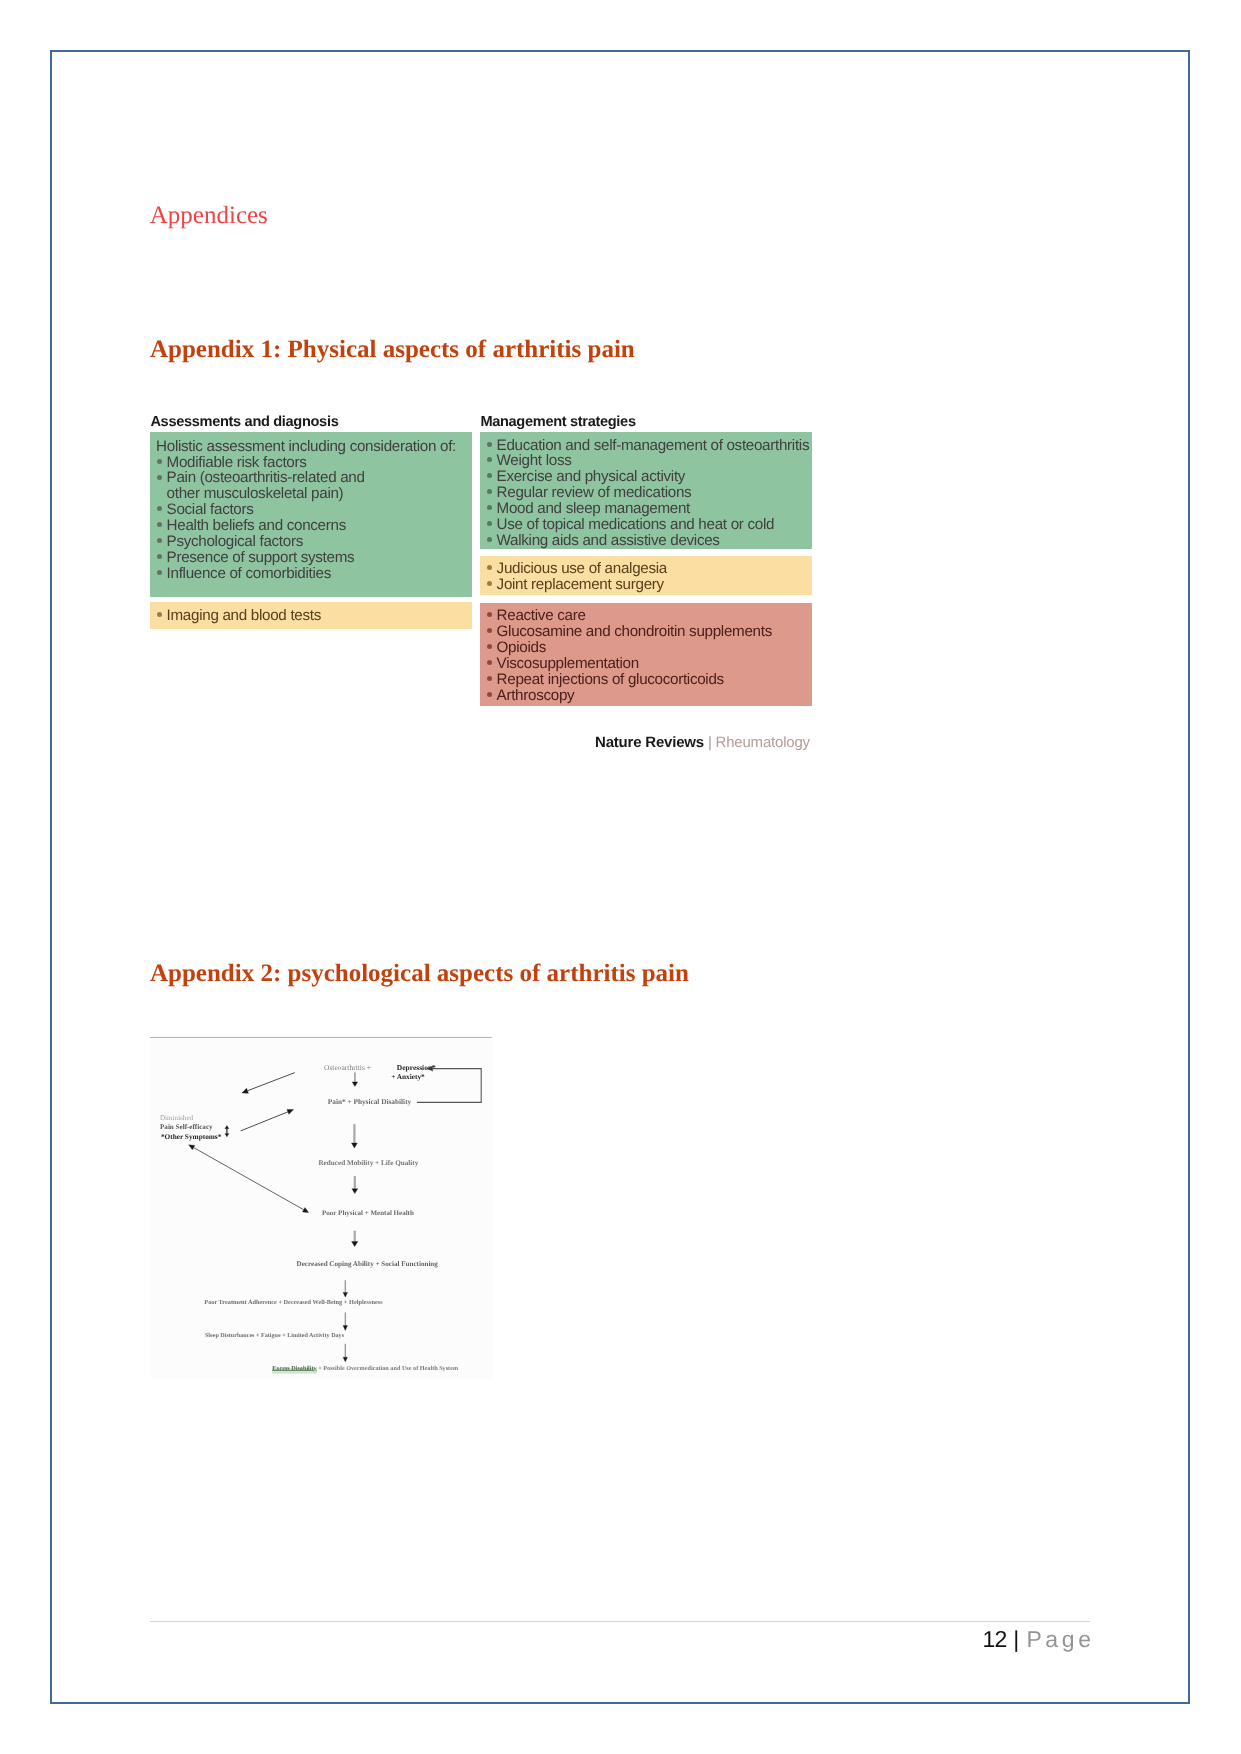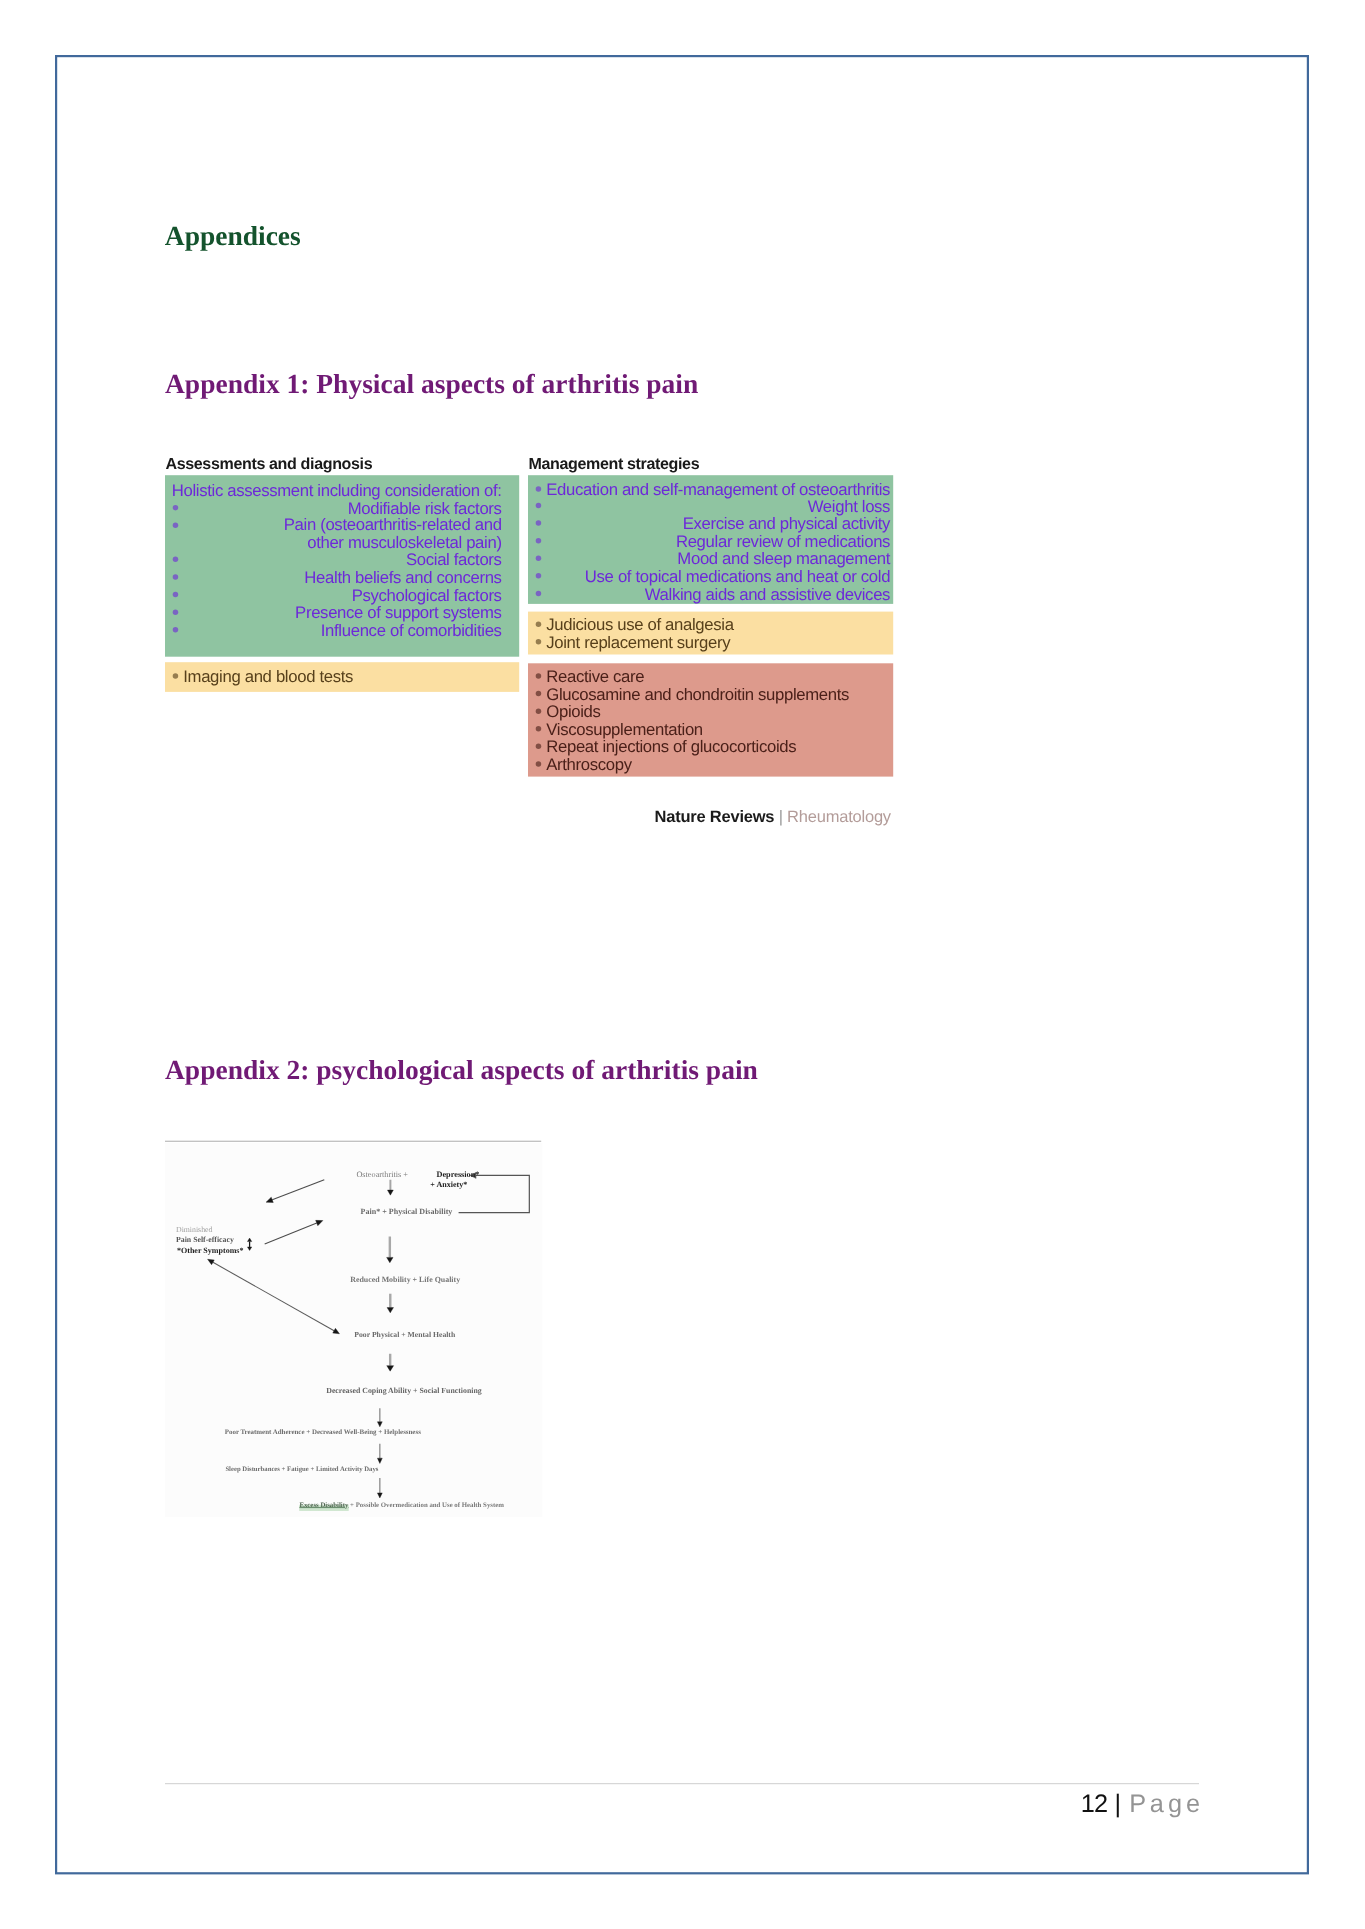--- a/index.html
+++ b/index.html
@@ -2,41 +2,41 @@
 <html><head>
 <meta charset="utf-8">
 <title>Appendices</title>
 <style>
   html,body{margin:0;padding:0;}
   *{-webkit-font-smoothing:antialiased;-moz-osx-font-smoothing:grayscale;}
   body{width:1241px;height:1754px;background:#ffffff;font-family:"Liberation Serif",serif;
        overflow:hidden;transform:translateZ(0);text-rendering:geometricPrecision;}
   .page-border{position:absolute;left:50px;top:50px;width:1140px;height:1654px;border:2.3px solid #41699b;box-sizing:border-box;}
 
-  .h-appendices{position:absolute;left:149.8px;top:201.7px;font-size:25px;font-weight:bold;color:#14532d;}
-  .h2{position:absolute;left:150px;font-size:25px;font-weight:bold;color:#701a75;}
+  .h-appendices{position:absolute;left:149.8px;top:201.7px;font-size:25px;font-weight:normal;color:#ef4444;}
+  .h2{position:absolute;left:150px;font-size:25px;font-weight:bold;color:#c2410c;}
   #ap1-title{top:336px;}
   #ap2-title{top:960px;}
 
   
   #fig1{position:absolute;left:150px;top:412px;width:662px;height:345px;
         font-family:"Liberation Sans",sans-serif;}
   .col{position:absolute;top:0;}
   #colL{left:0px;width:322px;}
   #colR{left:330px;width:332px;}
   .fig-head{font-size:14.6px;font-weight:bold;color:#1a1a1a;letter-spacing:-0.33px;
             position:absolute;top:1.8px;left:0.4px;white-space:nowrap;}
   .panel{position:absolute;left:0;box-sizing:border-box;overflow:hidden;}
   .panel ul{margin:0;padding:0;list-style:none;position:absolute;left:16.6px;top:0;}
   .panel li{font-size:15.2px;line-height:15.85px;white-space:nowrap;position:relative;
             letter-spacing:-0.3px;}
   .panel li.plain{margin-left:-10.5px;}
   .panel li.bul::before{content:"";position:absolute;left:-9.6px;top:4.1px;width:5px;height:5px;
             border-radius:50%;background:currentColor;opacity:0.62;}
-  .green{background:#8fc4a1;color:#6d28d9;text-align:right;}
+  .green{background:#8fc4a1;color:#404040;}
   .yellow{background:#fbdfa2;color:#57401b;}
   .red{background:#dd9a8c;color:#4b2019;}
 
   #caption1{position:absolute;left:595px;top:734px;font-family:"Liberation Sans",sans-serif;
             font-size:15px;font-weight:bold;color:#1a1a1a;letter-spacing:-0.2px;}
   #caption1 .sep{font-weight:normal;color:#9a9a9a;}
   #caption1 .rheum{font-weight:normal;color:#b39c99;}
 
   
   #fig2{position:absolute;left:150px;top:1032px;width:343px;height:347px;}

